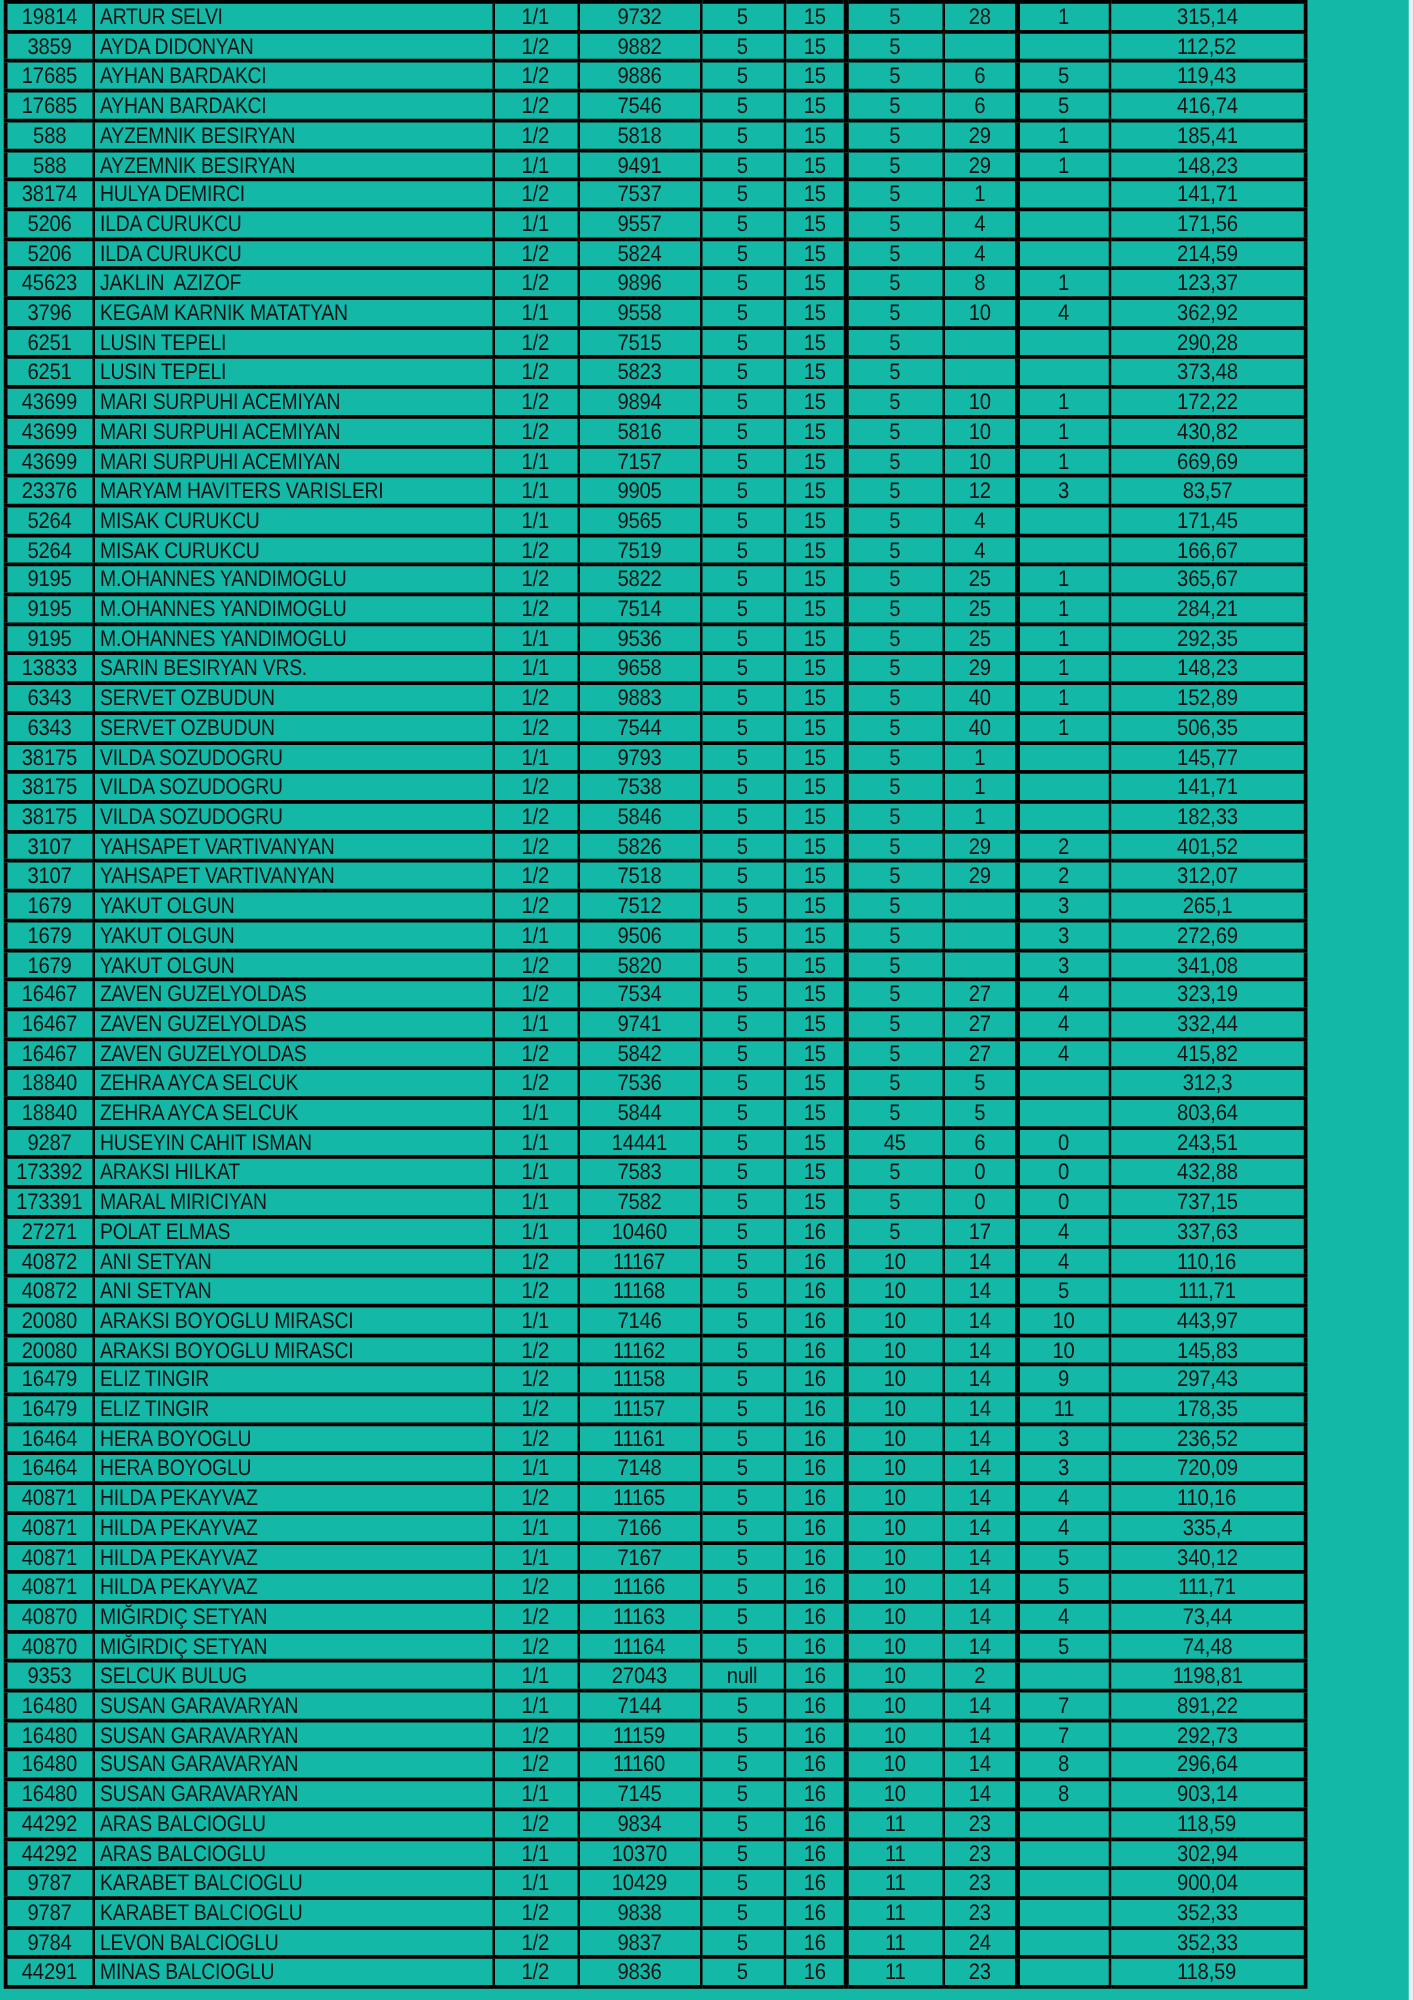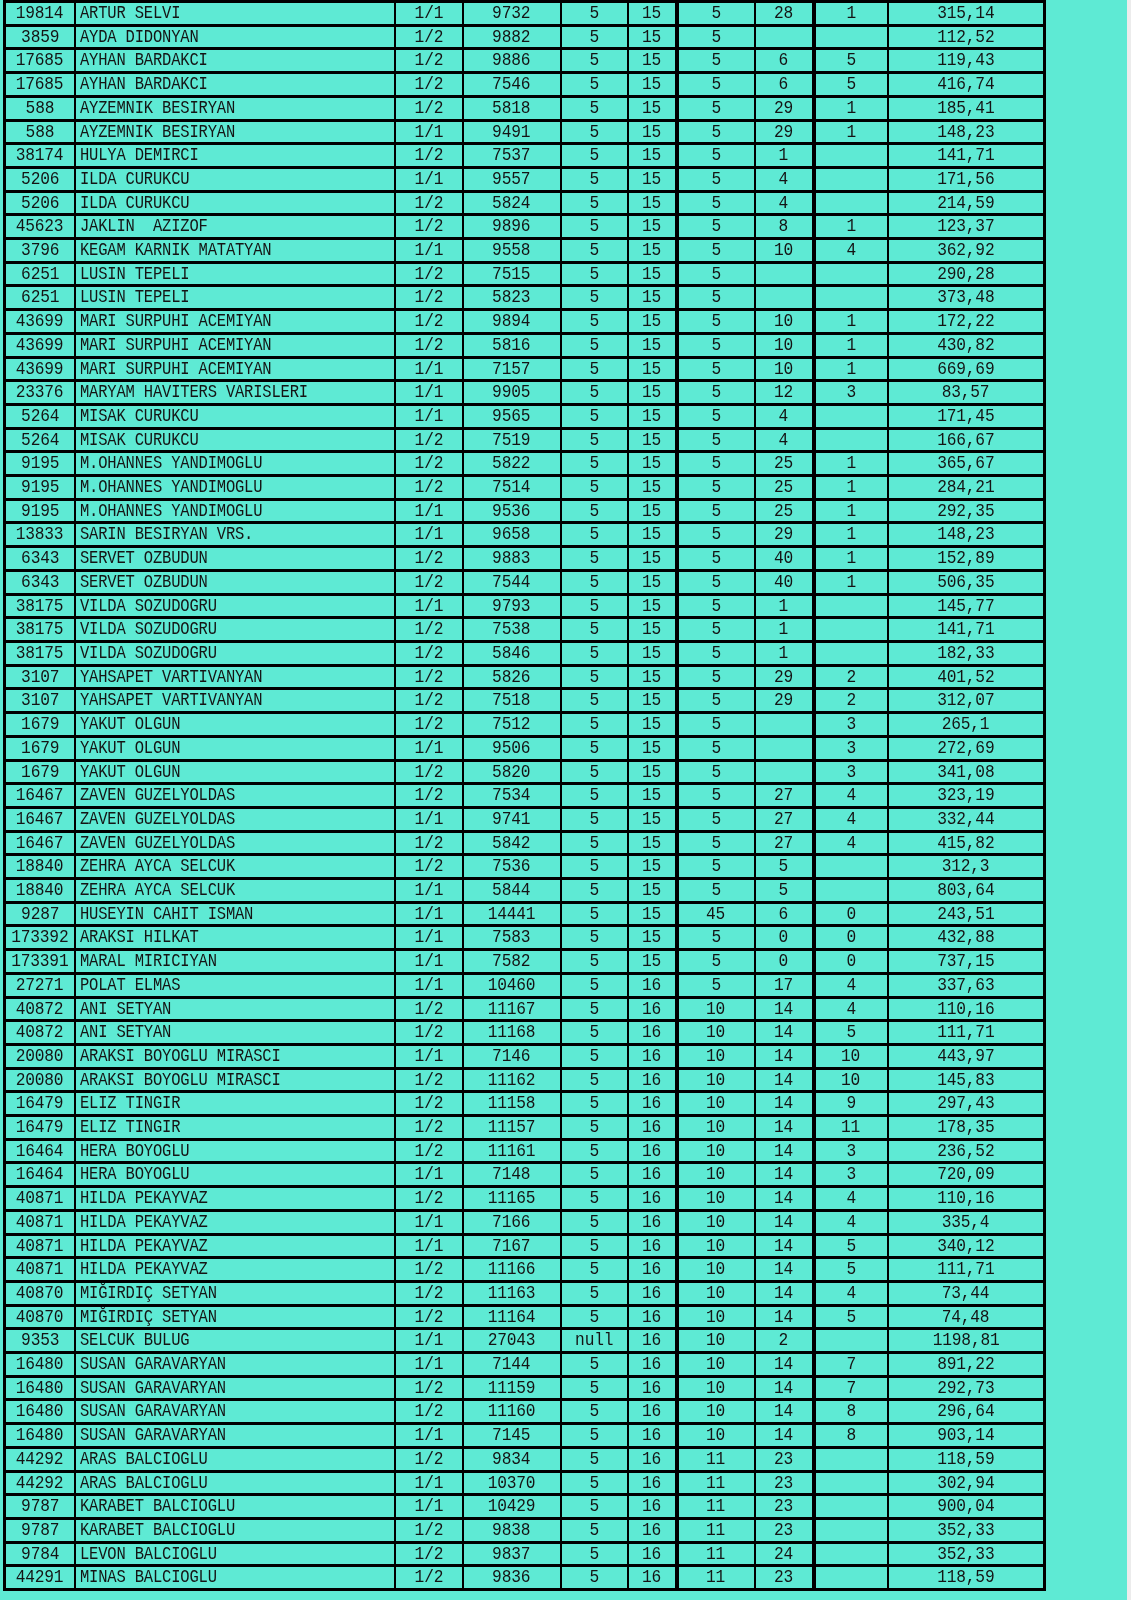--- a/index.html
+++ b/index.html
@@ -1,22 +1,22 @@
 <!DOCTYPE html>
 <html><head>
 <meta charset="utf-8">
 <style>
   html,body{margin:0;padding:0;background:#ffffff;}
   .page{
     position:relative;
     width:1131px;
     height:1600px;
-    background:#5eead4;
+    background:#14b8a6;
     overflow:hidden;
-    font-family:Liberation Mono, monospace;
+    font-family:Liberation Sans, sans-serif;
   }
   table.ledger{
     position:absolute;
     left:3px;
     top:0;
     width:1040px;
     border-collapse:collapse;
     table-layout:fixed;
     border:3px solid #000000;
   }

